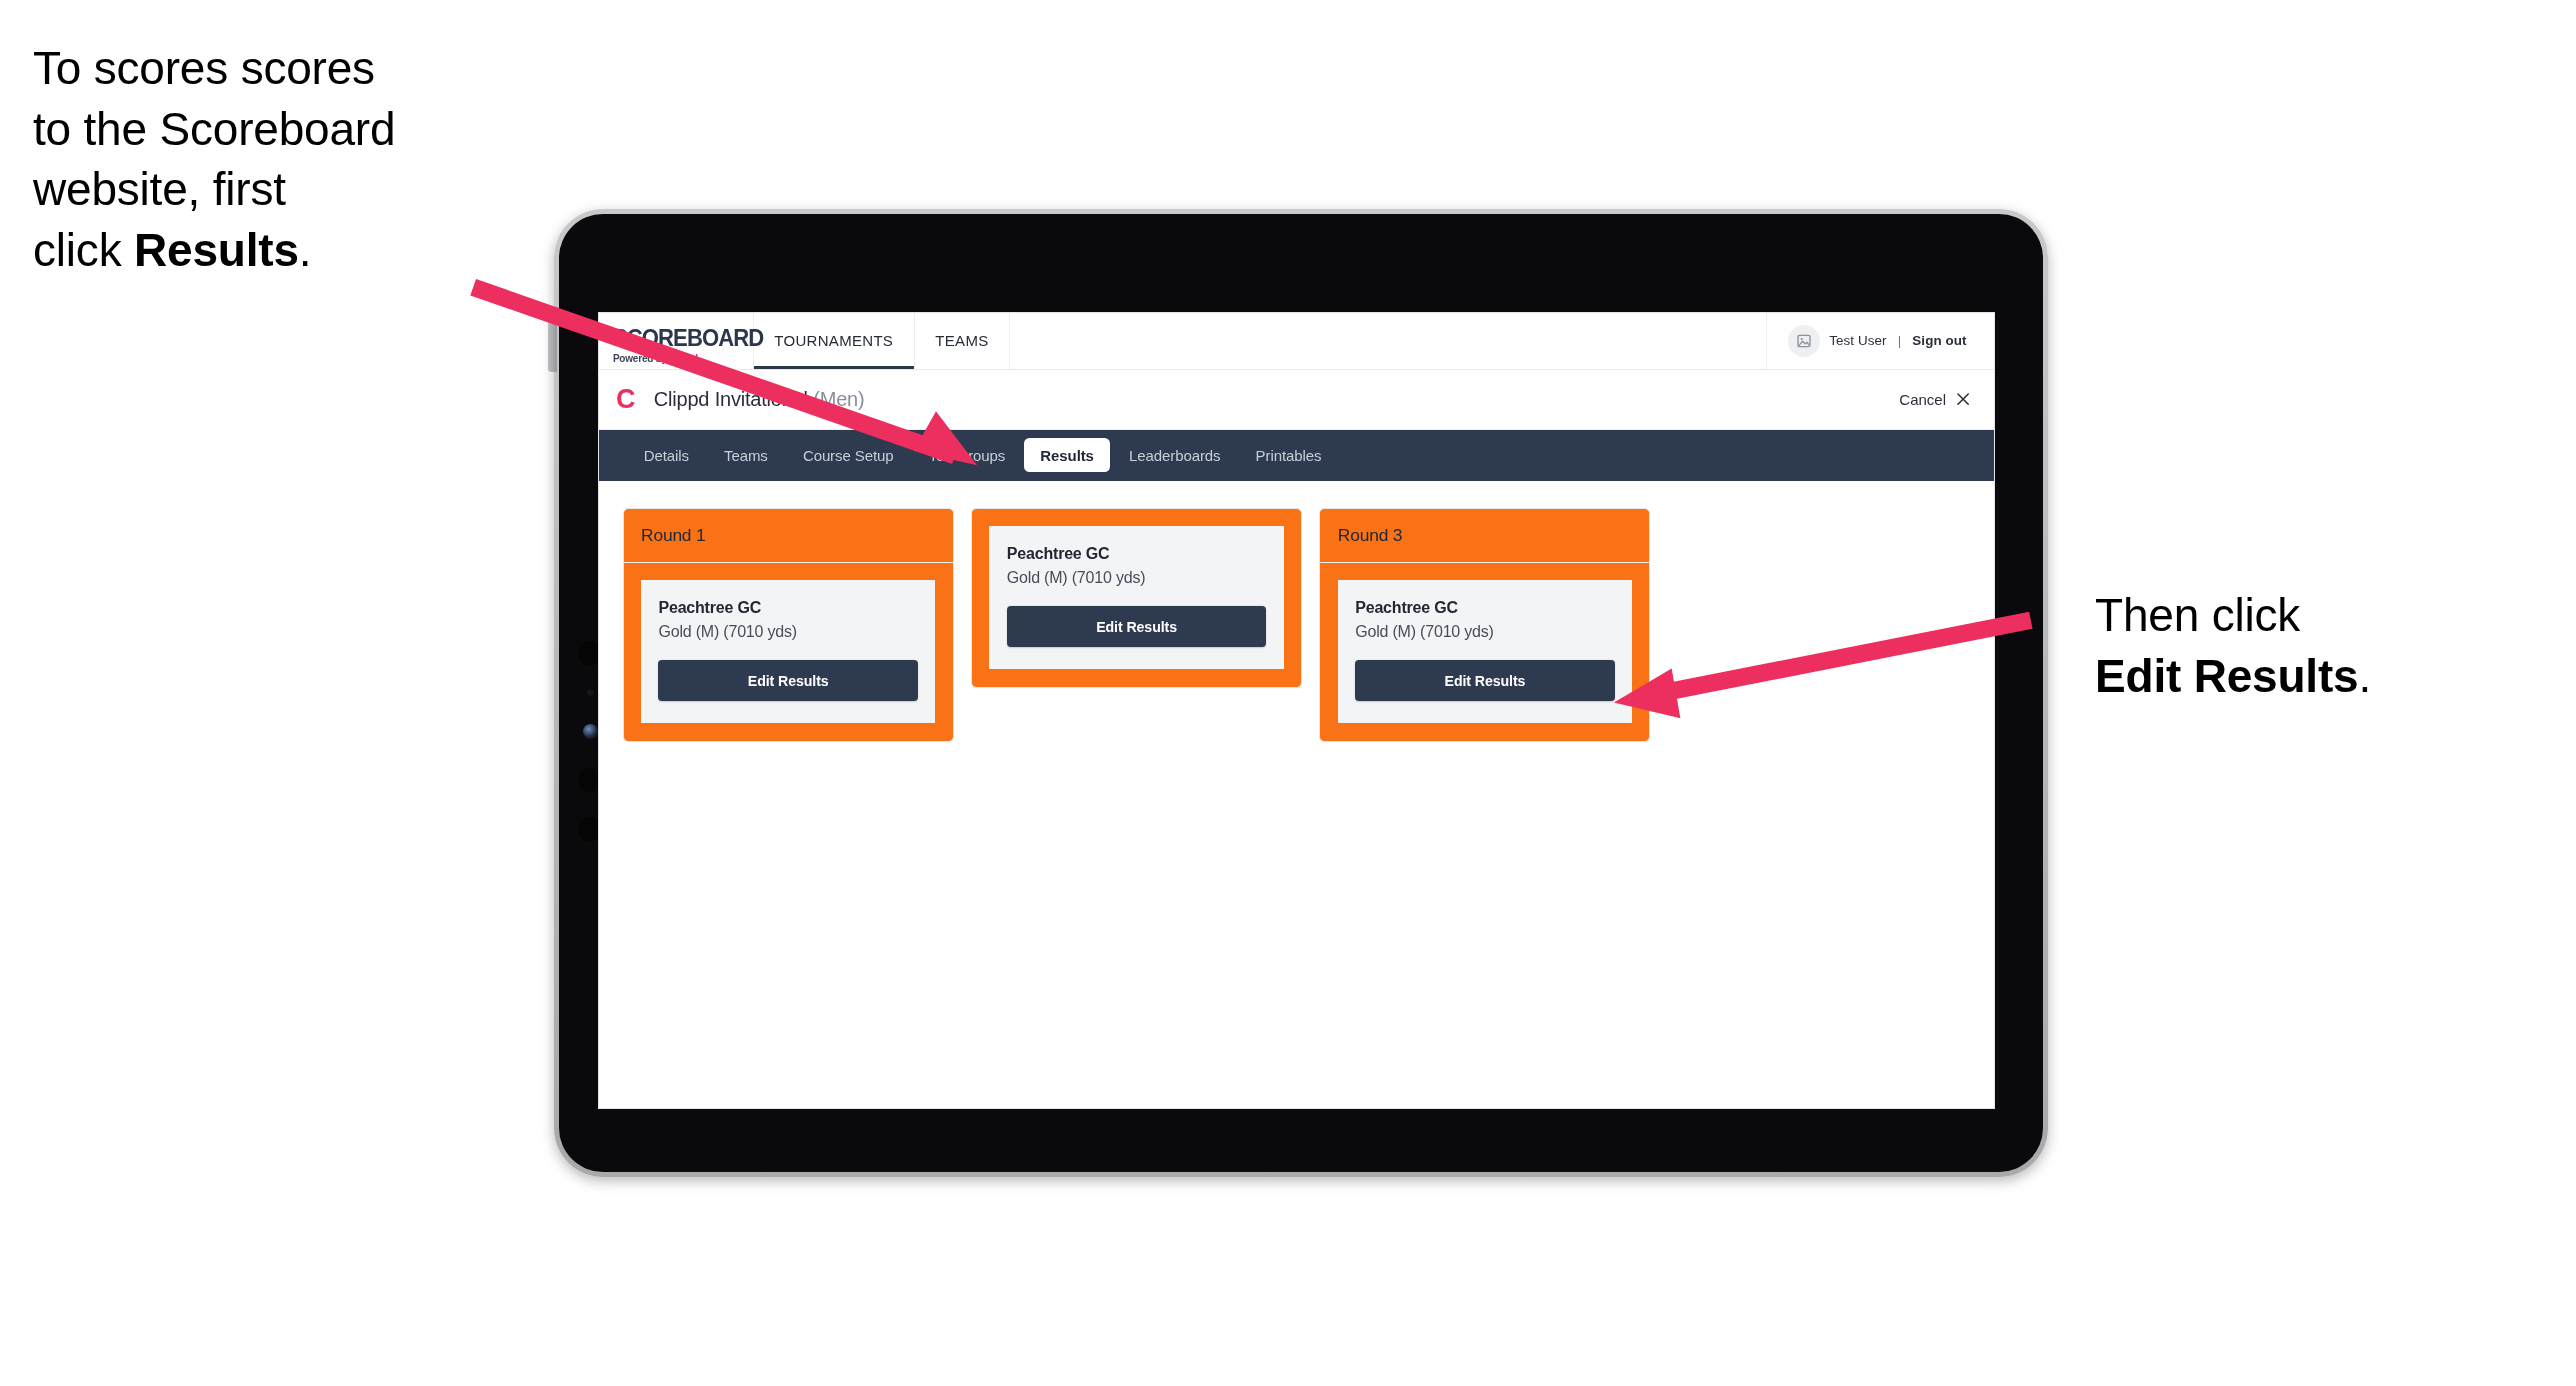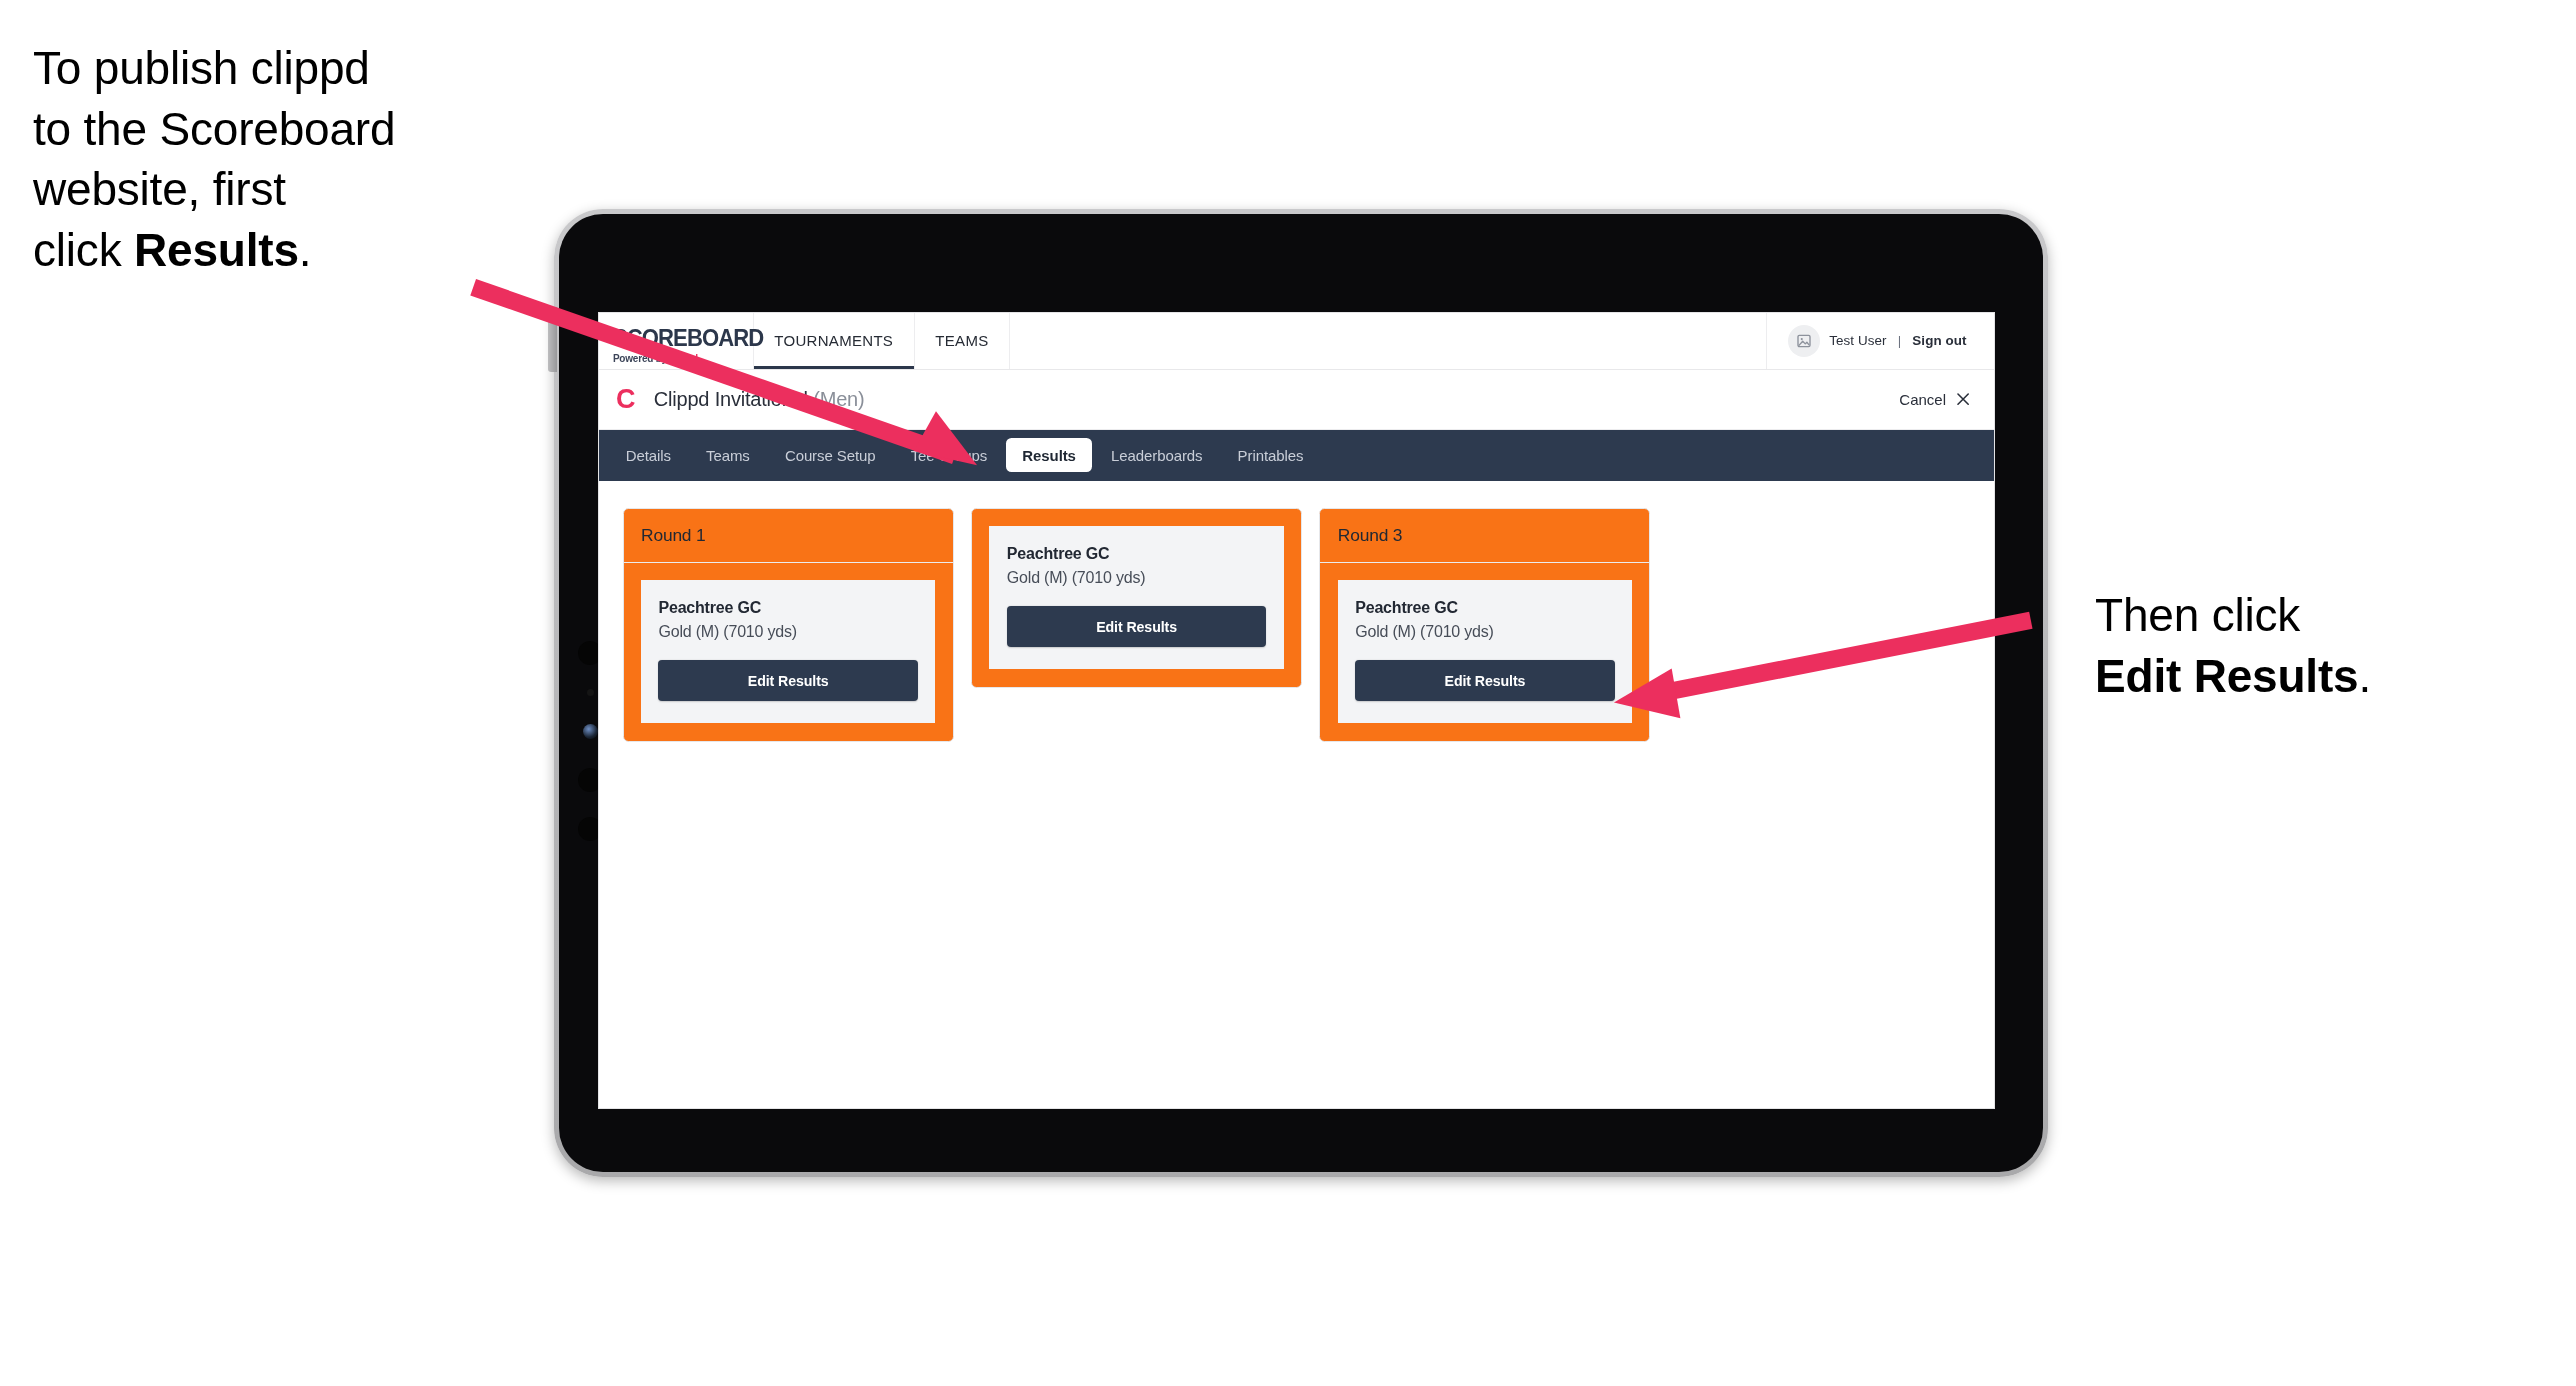--- a/index.html
+++ b/index.html
@@ -215,21 +215,21 @@
     color: #2a2f3a;
     cursor: pointer;
   }
 
   
   #section-nav {
     height: 51px;
     background: #2d3a4f;
     display: flex;
     align-items: center;
-    padding: 0 11px;
+    padding: 0 29px;
     gap: 3.2px;
   }
   .section-nav-item {
     font-size: 15px;
     color: #c9ced8;
     padding: 8.7px 16px;
     border-radius: 5.5px;
     cursor: pointer;
     white-space: nowrap;
     letter-spacing: -0.1px;
@@ -292,21 +292,21 @@
     font-family: "Liberation Sans", sans-serif;
     cursor: pointer;
     letter-spacing: -0.1px;
     box-shadow: 0 0.8px 1.6px rgba(0,0,0,.18);
   }
 </style>
 </head>
 <body>
 
 <div id="annotation-left" class="annotation">
-  <div>To publish clippd</div>
+  <div>To scores scores</div>
   <div>to the Scoreboard</div>
   <div>website, first</div>
   <div><span>click </span><span class="strong">Results</span><span>.</span></div>
 </div>
 
 <div id="annotation-right" class="annotation">
   <div>Then click</div>
   <div><span class="strong">Edit Results</span><span>.</span></div>
 </div>
 

